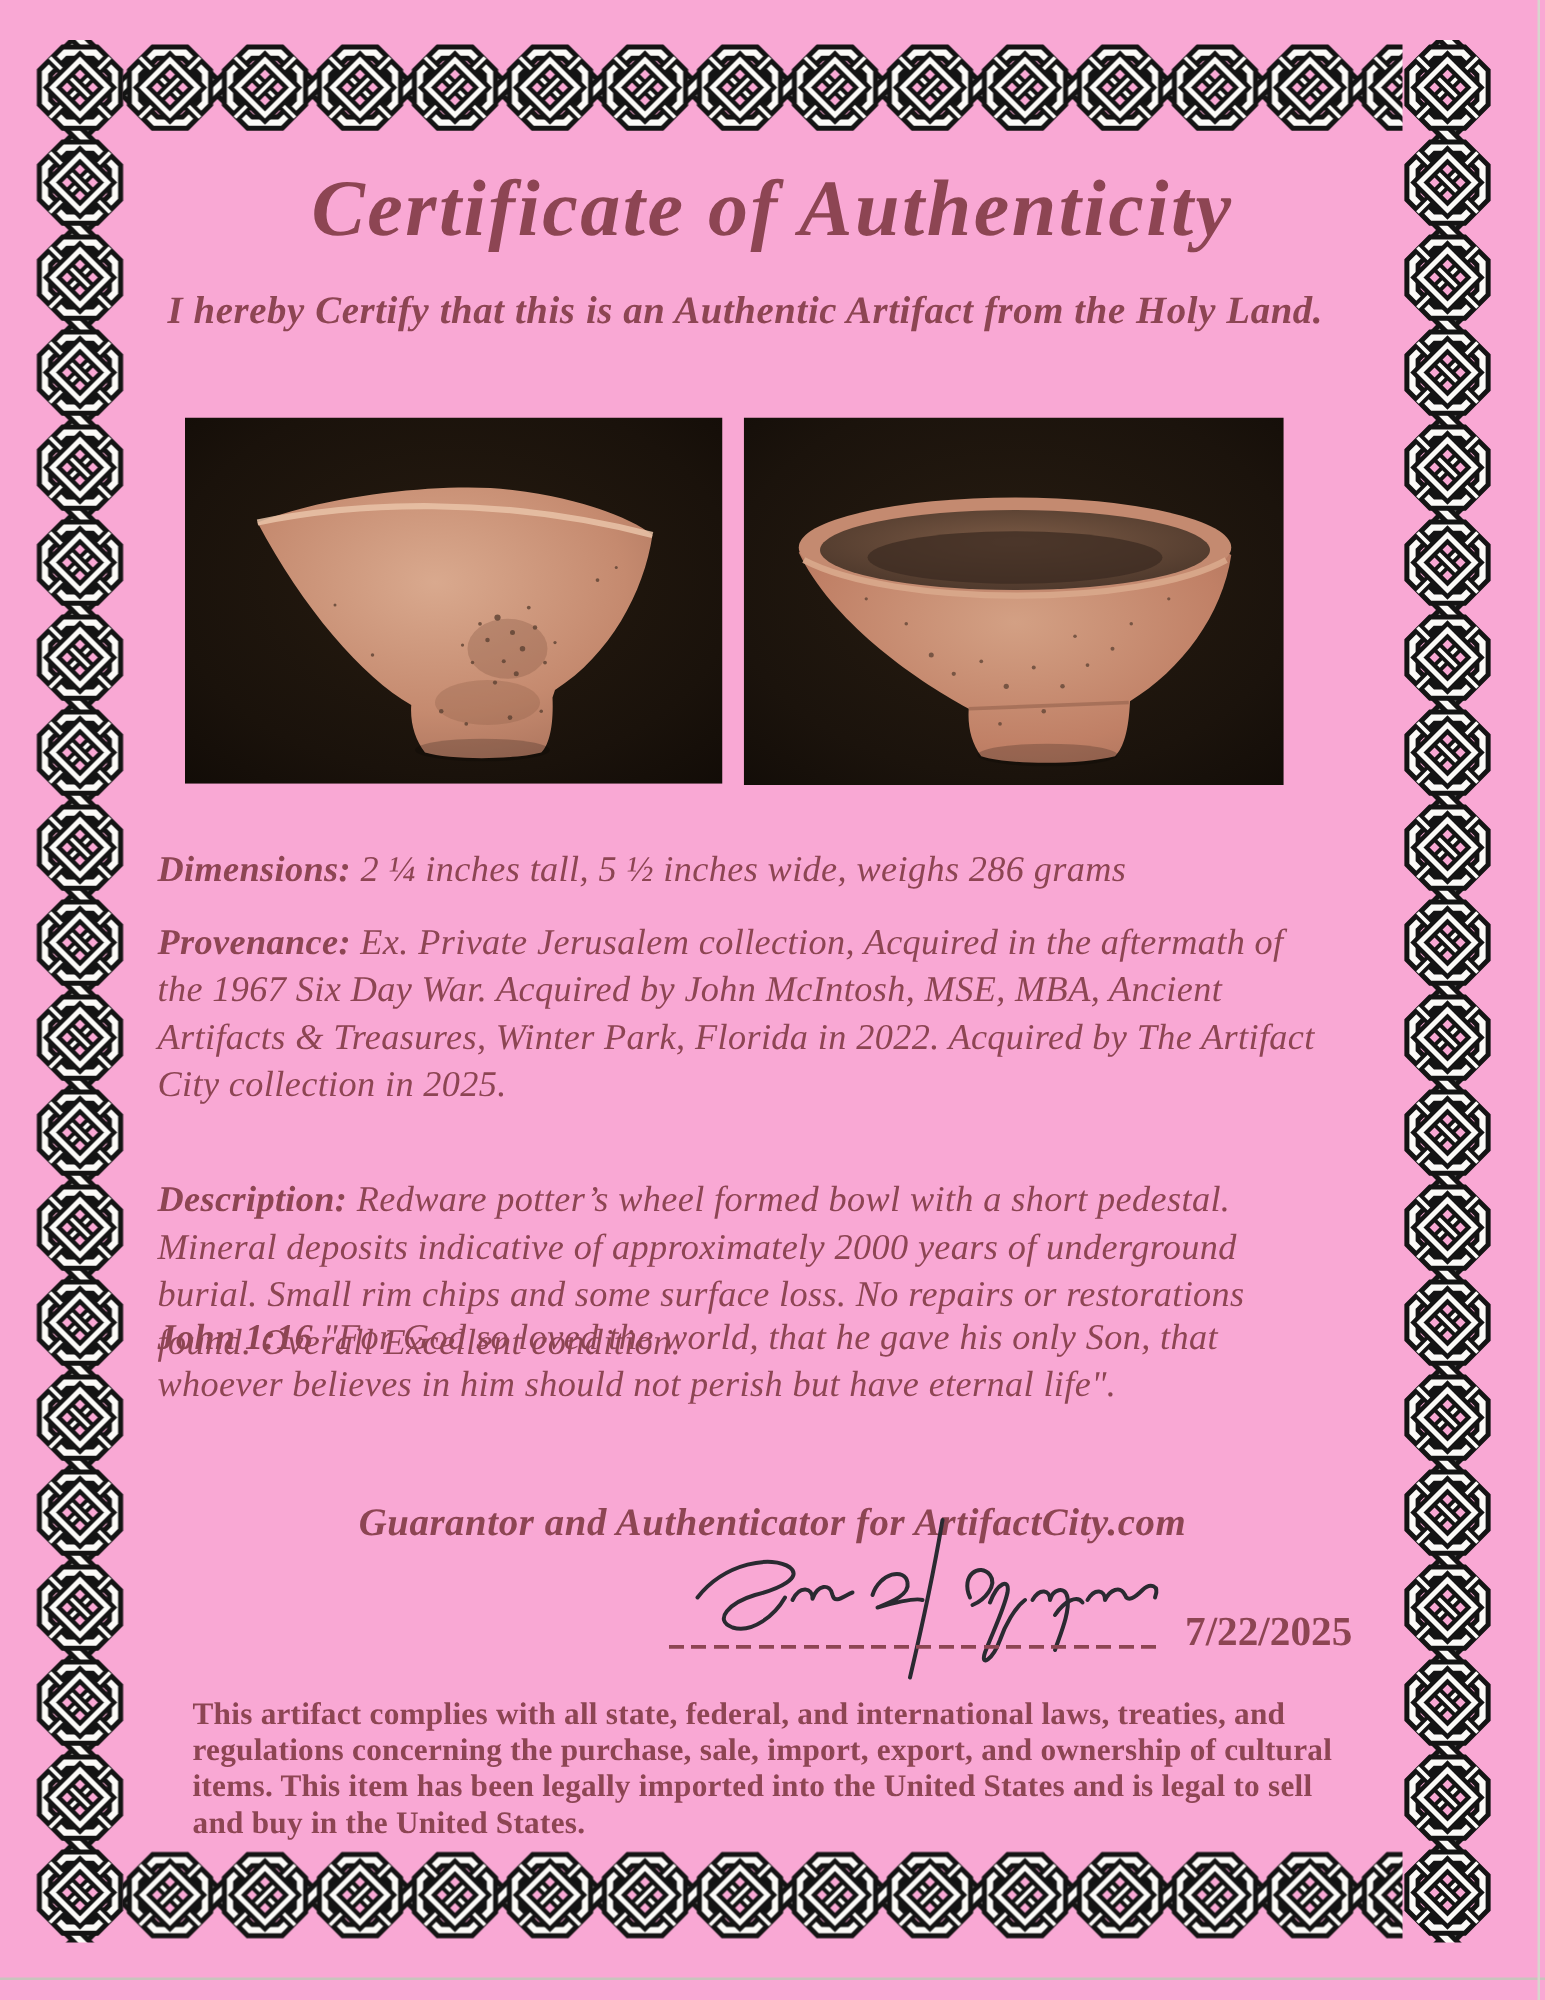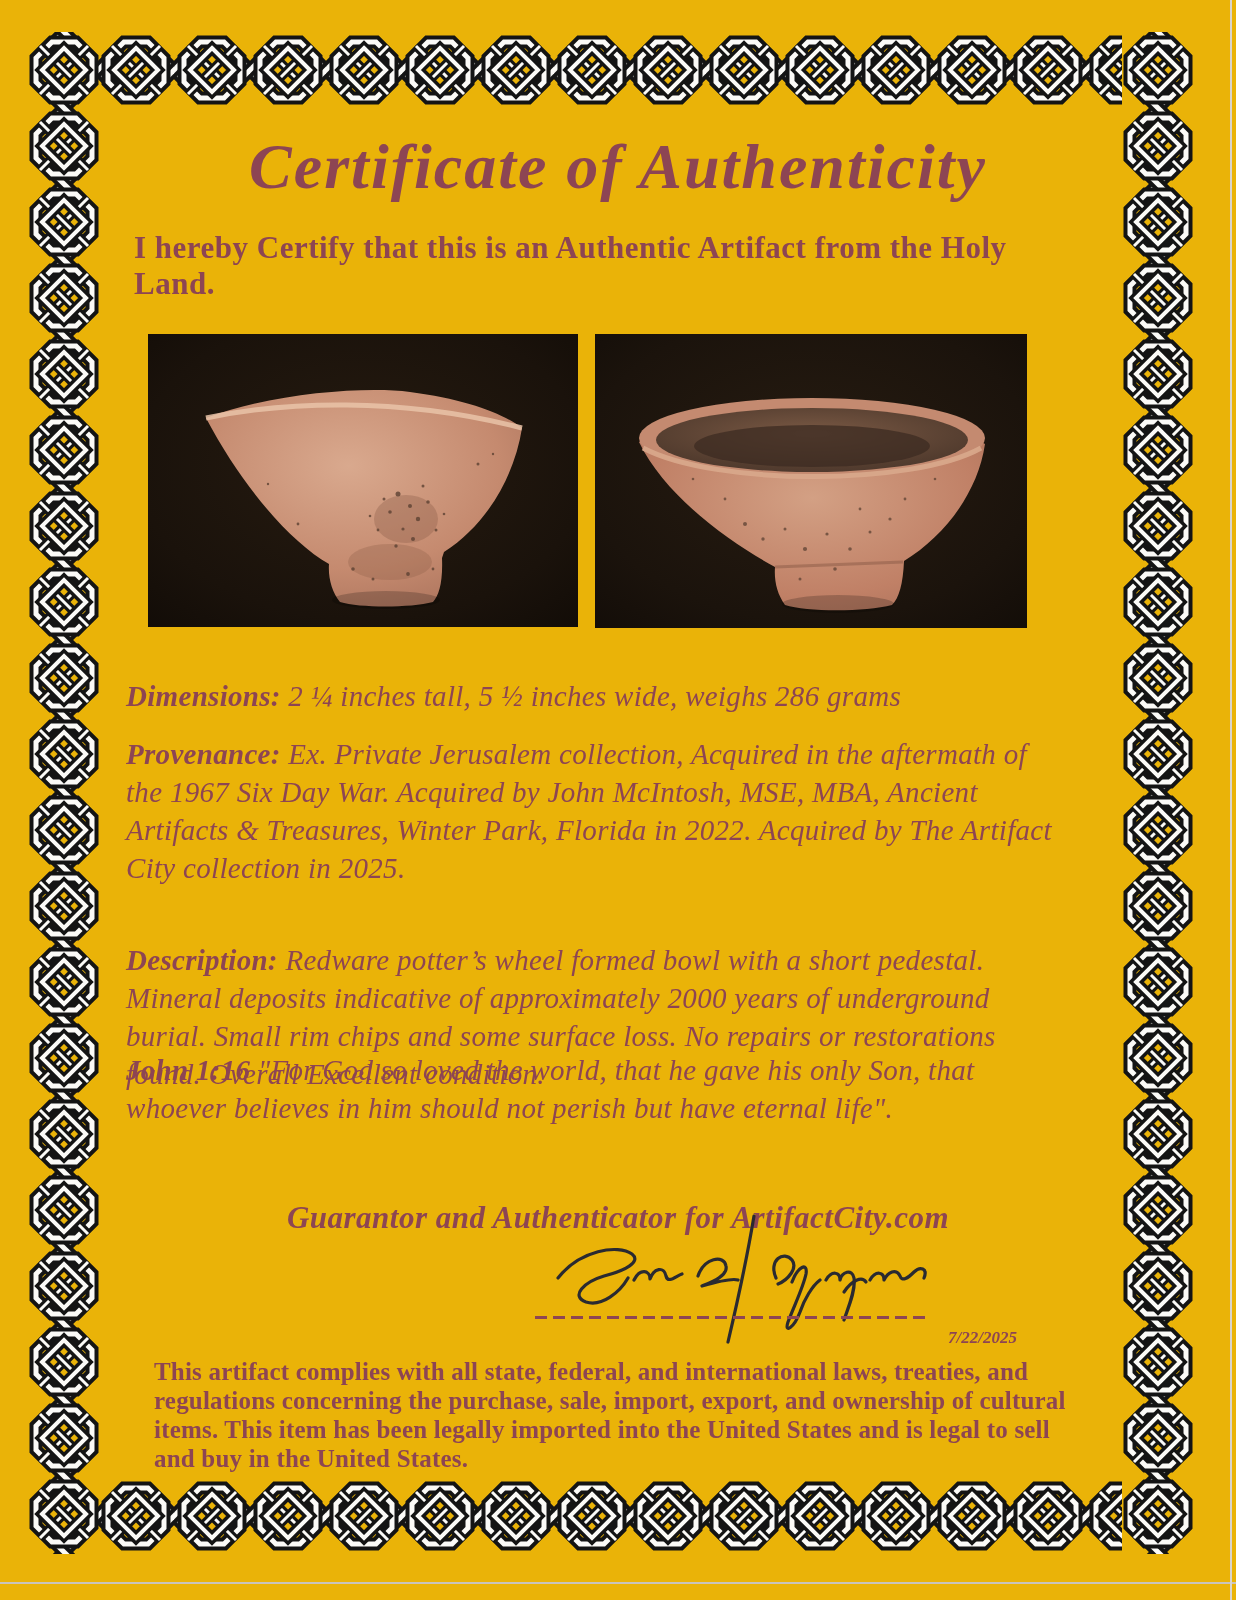--- a/index.html
+++ b/index.html
@@ -3,34 +3,34 @@
 <meta charset="utf-8">
 <style>
   html,body{margin:0;padding:0;}
   body{
     width:1236px;height:1600px;
     background:#efede9;
     font-family:"Liberation Serif","DejaVu Serif",serif;
   }
   #page{
     position:relative;width:1236px;height:1600px;
-    background:#eab308;overflow:hidden;
+    background:#f9a8d4;overflow:hidden;
   }
   .maroon{color:#8d4553;}
   
   #border-svg{position:absolute;left:0;top:0;width:1236px;height:1600px;pointer-events:none;}
   
   .abs{position:absolute;}
   #title{
     left:0;top:130px;width:1236px;text-align:center;
     font-size:64px;font-weight:bold;font-style:italic;letter-spacing:2px;
   }
   .intro-line{
     left:134px;width:960px;
-    font-size:31px;font-weight:bold;letter-spacing:.5px;
+    font-size:31px;font-weight:bold;font-style:italic;letter-spacing:.5px;
   }
   #intro1{top:230px;}
   #intro2{top:286px;}
   .photo{position:absolute;top:334px;display:block;}
   #photo-left{left:148px;}
   #photo-right{left:595px;}
   .section{
     left:126px;width:942px;
     font-size:29px;font-style:italic;line-height:38px;letter-spacing:.3px;
   }
@@ -47,21 +47,21 @@
   #guarantor{
     left:104px;top:1200px;width:1028px;text-align:center;
     font-size:31px;font-weight:bold;font-style:italic;letter-spacing:.5px;
   }
   #signature-svg{left:540px;top:1216px;overflow:visible;}
   #sig-line{
     left:535px;top:1316px;width:392px;height:3px;
     background:repeating-linear-gradient(90deg,#8d4553 0 12px,rgba(0,0,0,0) 12px 18px);
   }
   #sig-date{
-    left:948px;top:1328px;font-size:17px;font-weight:bold;font-style:italic;
+    left:948px;top:1288px;font-size:33px;font-weight:bold;
   }
   #legal{
     left:134px;top:1332px;width:918px;
     font-size:25px;font-weight:bold;line-height:29px;letter-spacing:.2px;margin-left:20px;
   }
   
   #edge-line-bottom{left:0;top:1582px;width:1236px;height:2px;background:#c9c4bd;}
   #edge-line-right{left:1230px;top:0;width:2px;height:1600px;background:#d8d4ce;}
 </style>
 </head>

